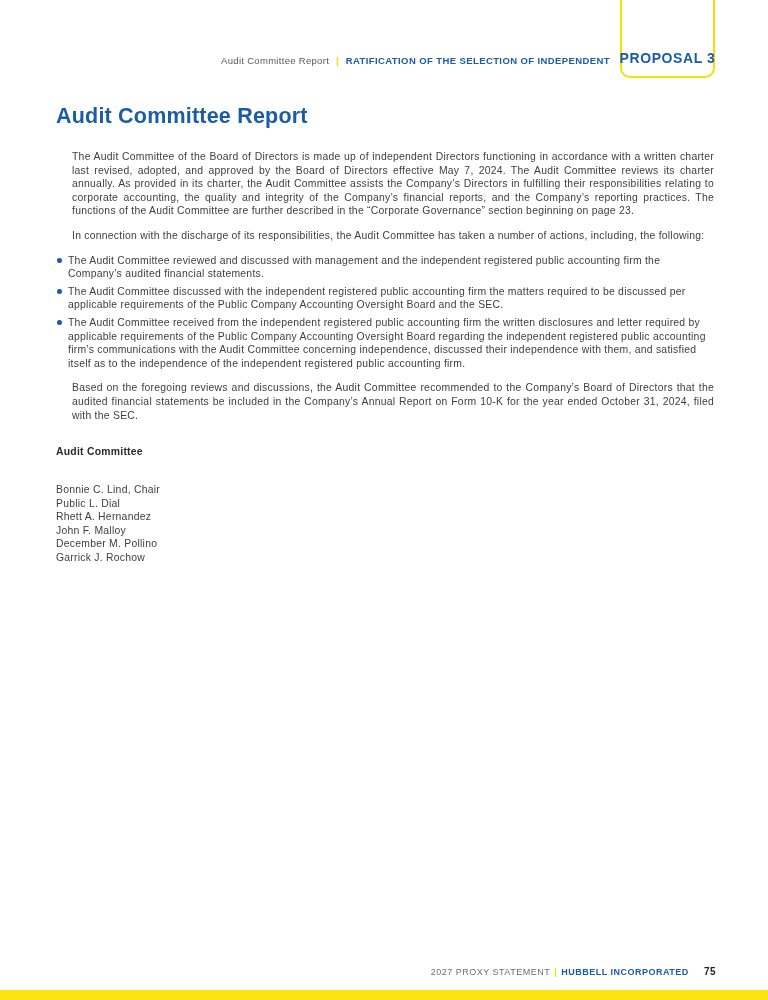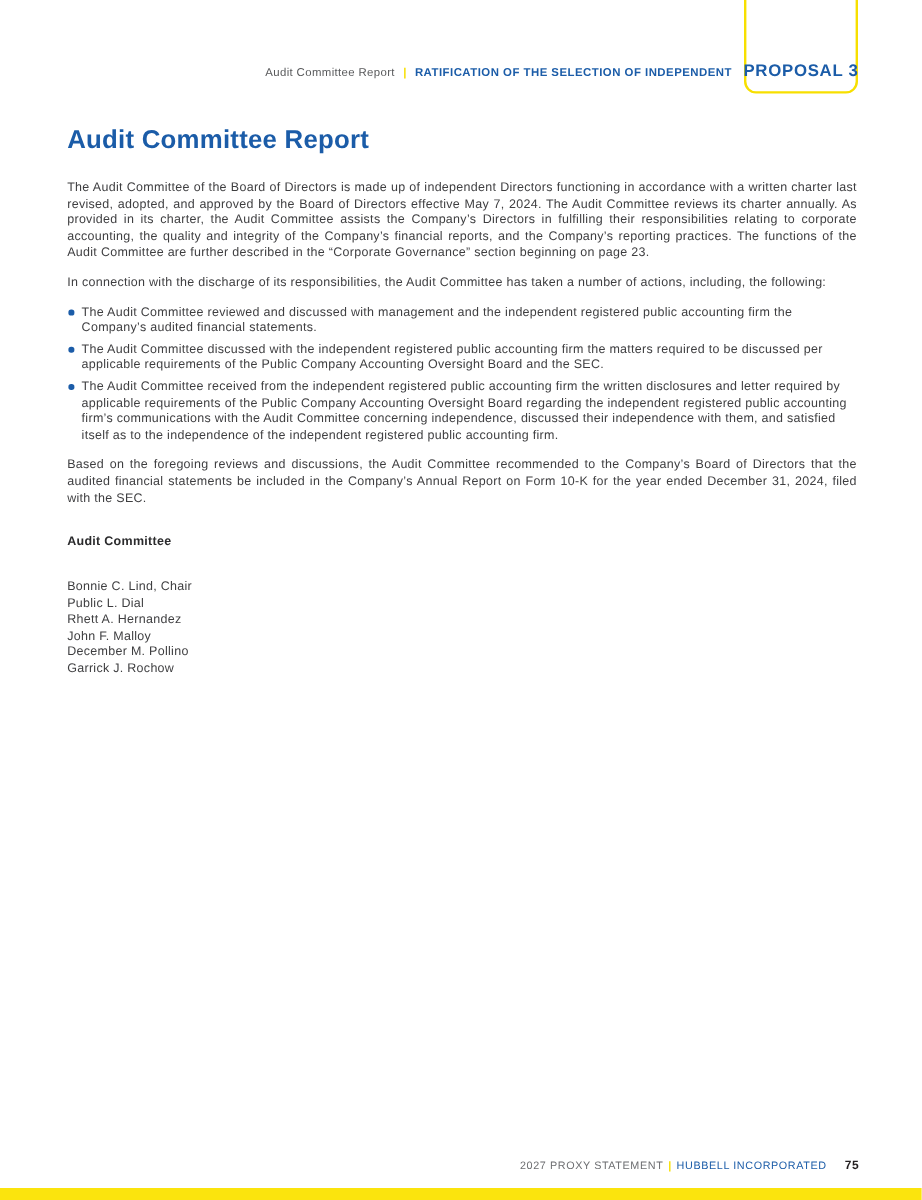--- a/index.html
+++ b/index.html
@@ -59,20 +59,21 @@
   }
   .body-text {
     font-size: 10.4px;
     line-height: 13.6px;
     letter-spacing: 0.25px;
     color: #3e3e40;
   }
   p.para {
     text-align: justify;
     margin-bottom: 11px;
+    margin-left: 16px;
   }
   ul.actions {
     list-style: none;
     margin: 2px 0 11px 0;
   }
   ul.actions li {
     position: relative;
     padding-left: 12px;
     margin-bottom: 4px;
     text-align: left;
@@ -102,21 +103,21 @@
   
   .footer {
     position: absolute;
     bottom: 23px; right: 52px;
     white-space: nowrap;
     font-size: 9px;
     letter-spacing: 0.5px;
   }
   .footer .doc-label { color: #6d6e71; }
   .footer .pipe { color: #F7DF00; font-weight: bold; margin: 0 4px; }
-  .footer .company { color: #1B5CA8; font-weight: normal; margin-top: 40px; }
+  .footer .company { color: #1B5CA8; font-weight: bold; margin-top: 40px; }
   .footer .page-number {
     color: #231f20; font-weight: bold;
     font-size: 10px; margin-left: 15px;
   }
   .bottom-bar {
     position: absolute;
     left: 0; right: 0; bottom: 0;
     height: 10px;
     background: #FBE40D;
   }
@@ -147,21 +148,21 @@
     <li>
       <span class="dot"></span>
       <span>The Audit Committee discussed with the independent registered public accounting firm the matters required to be discussed per applicable requirements of the Public Company Accounting Oversight Board and the SEC.</span>
     </li>
     <li>
       <span class="dot"></span>
       <span>The Audit Committee received from the independent registered public accounting firm the written disclosures and letter required by applicable requirements of the Public Company Accounting Oversight Board regarding the independent registered public accounting firm’s communications with the Audit Committee concerning independence, discussed their independence with them, and satisfied itself as to the independence of the independent registered public accounting firm.</span>
     </li>
   </ul>
 
-  <p class="para body-text">Based on the foregoing reviews and discussions, the Audit Committee recommended to the Company’s Board of Directors that the audited financial statements be included in the Company’s Annual Report on Form 10-K for the year ended December 31, 2024, filed with the SEC.</p>
+  <p class="para body-text">Based on the foregoing reviews and discussions, the Audit Committee recommended to the Company’s Board of Directors that the audited financial statements be included in the Company’s Annual Report on Form 10-K for the year ended October 31, 2024, filed with the SEC.</p>
 
   <div class="signature">
     <div class="sig-heading">Audit Committee</div>
     <div class="sig-member">Bonnie C. Lind, Chair</div>
     <div class="sig-member">Public L. Dial</div>
     <div class="sig-member">Rhett A. Hernandez</div>
     <div class="sig-member">John F. Malloy</div>
     <div class="sig-member">December M. Pollino</div>
     <div class="sig-member">Garrick J. Rochow</div>
   </div>

